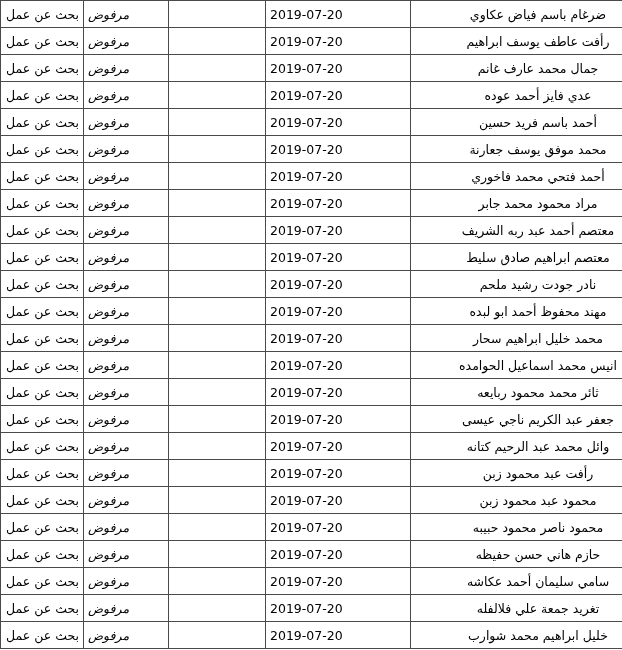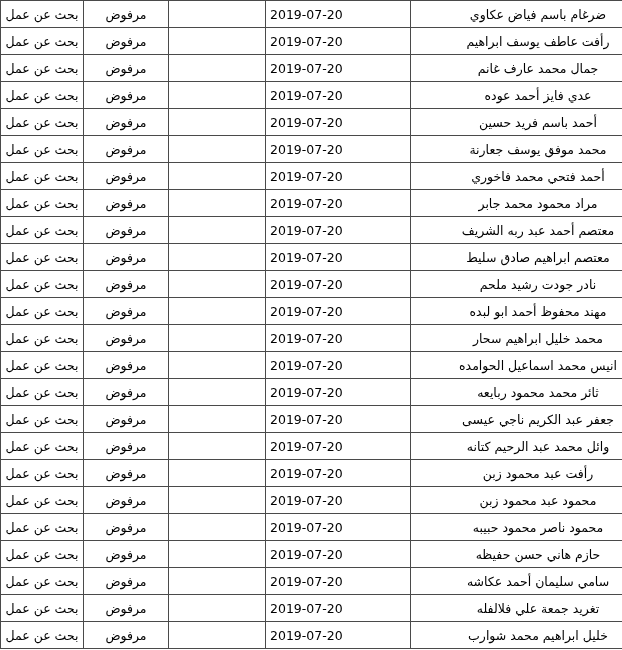--- a/index.html
+++ b/index.html
@@ -37,25 +37,26 @@
     width: 136px;
     text-align: left;
     direction: ltr;
     font-family: "DejaVu Sans", "Liberation Sans", sans-serif;
   }
   td.col-blank {
     width: 88px;
   }
   td.col-status {
     width: 76px;
-    text-align: center;
+    text-align: left;
+    font-style: italic;
   }
   td.col-type {
     width: 74px;
-    text-align: center;
+    text-align: right;
   }
 </style>
 </head>
 <body>
 
 <table id="applicants-table">
   <tbody>
       <tr>
         <td class="col-name">ضرغام باسم فياض عكاوي</td>
         <td class="col-date">2019-07-20</td>

